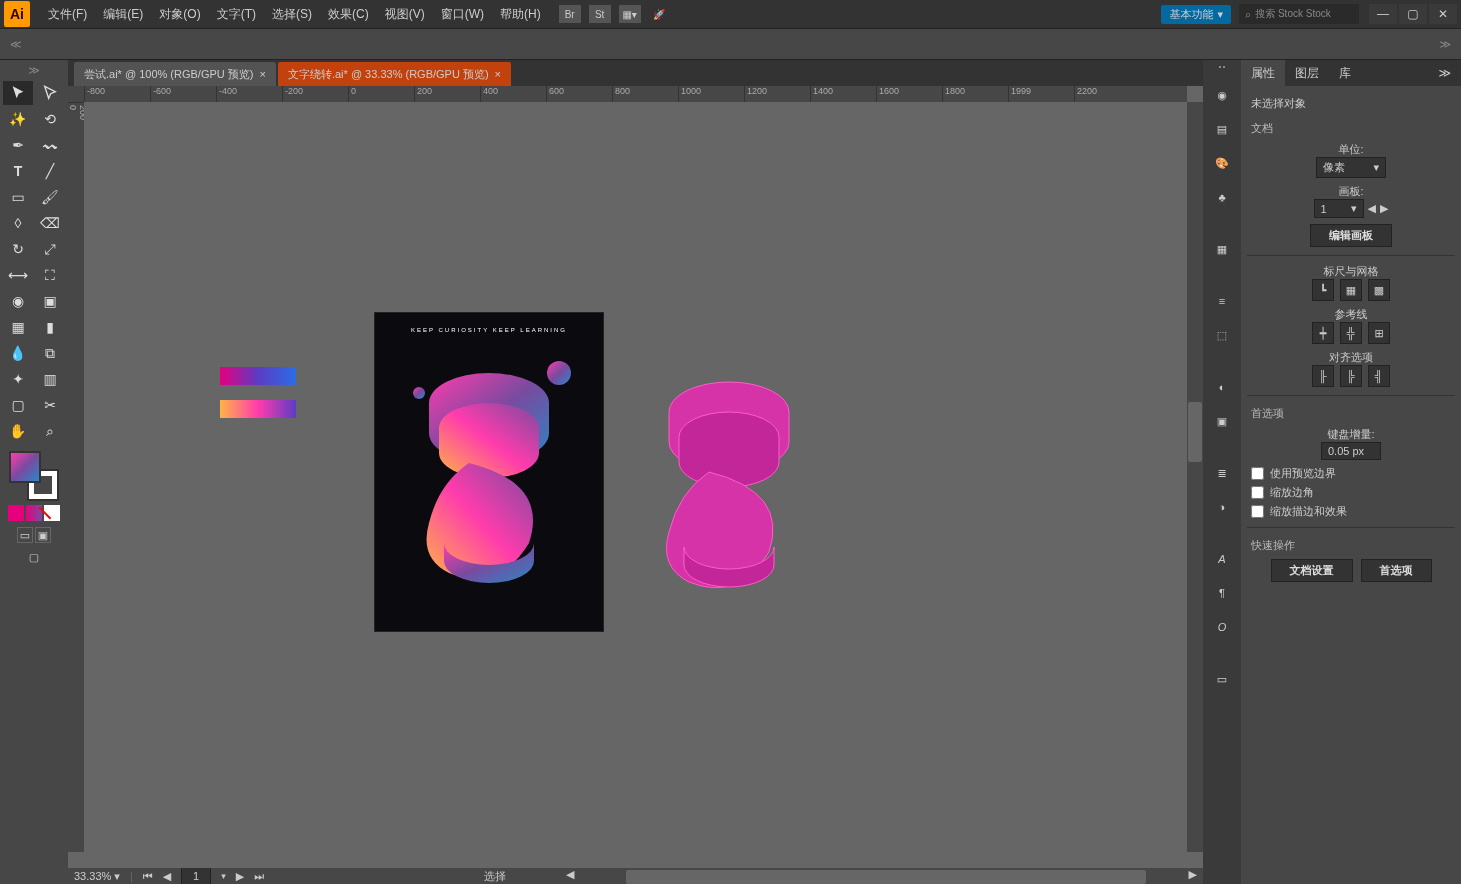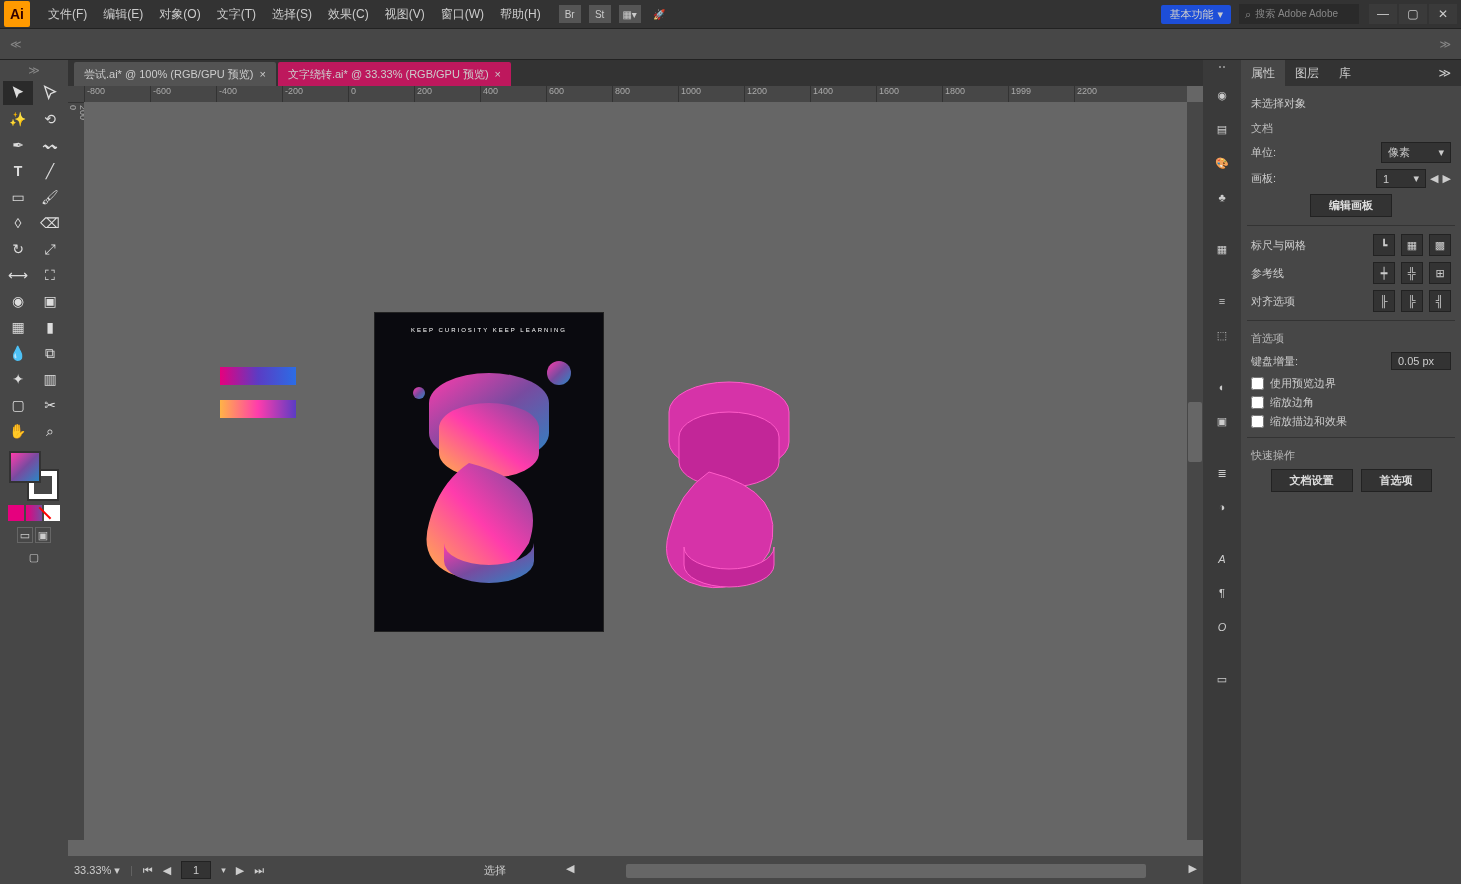--- a/index.html
+++ b/index.html
@@ -3,71 +3,71 @@
 <meta charset="utf-8">
 <style>
 * { margin: 0; padding: 0; box-sizing: border-box; }
 body { width: 1461px; height: 884px; background: #333; font-family: "Microsoft YaHei", sans-serif; font-size: 11px; color: #ccc; overflow: hidden; }
 .menubar { height: 28px; background: #333; display: flex; align-items: center; padding: 0 4px; }
 .app-icon { width: 26px; height: 26px; background: #ff9a00; color: #330000; display: flex; align-items: center; justify-content: center; font-weight: bold; font-size: 14px; border-radius: 2px; margin-right: 10px; }
 .menu-item { padding: 0 8px; height: 40px; display: flex; align-items: center; cursor: default; font-size: 12px; }
 .menu-spacer { flex: 1; }
 .menu-icons { display: flex; gap: 8px; align-items: center; }
 .menu-icon-box { width: 22px; height: 18px; background: #555; display:flex; align-items:center; justify-content:center; font-size:10px; }
-.workspace-sel { background: #1d4ed8; padding: 2px 8px; border-radius: 2px; display:flex; align-items:center; gap:4px;}
+.workspace-sel { background: #0369a1; padding: 2px 8px; border-radius: 2px; display:flex; align-items:center; gap:4px;}
 .search-box { background: #2a2a2a; color: #888; padding: 2px 6px; width: 120px; height: 20px; display:flex; align-items:center; gap:4px; }
 .winctrl { display: flex; gap: 2px; margin-left: 10px; }
 .winbtn { width: 28px; height: 20px; display:flex; align-items:center; justify-content:center; background:#3a3a3a; font-size:12px;}
 .control-row { height: 32px; background: #474747; border-top:1px solid #222; border-bottom:1px solid #222; display:flex; align-items:center; padding:0 10px; color:#888; }
 .main { display: flex; height: calc(100% - 60px); }
 .toolbar { width: 68px; background: #474747; padding: 4px 2px; display:flex; flex-direction:column; align-items:center; }
 .tool-grid { display:grid; grid-template-columns: 30px 30px; gap:2px; }
 .tool { width:30px; height:24px; display:flex; align-items:center; justify-content:center; color:#ddd; font-size:14px; position:relative;}
 .tool.sel { background:#2a2a2a; }
 .tool svg { width:16px; height:16px; }
 .swatch-area { margin-top:8px; position:relative; width:50px; height:50px; }
 .fill-sw { position:absolute; top:0; left:0; width:32px; height:32px; background:linear-gradient(135deg,#ff3cac,#784ba0,#2b86c5); border:2px solid #333;}
 .stroke-sw { position:absolute; bottom:0; right:0; width:32px; height:32px; background:#fff; border:2px solid #333; }
 .stroke-sw::after{content:"";position:absolute;top:5px;left:5px;right:5px;bottom:5px;background:#474747;}
 .mini-sw { display:flex; gap:2px; margin-top:4px;}
 .mini-sw > div{width:16px;height:16px;}
 .canvas-area { flex:1; display:flex; flex-direction:column; background:#333; position:relative;}
 .tabs { height:26px; background:#333; display:flex; align-items:end; padding-left:6px; gap:2px;}
 .tab { height:24px; padding:0 10px; display:flex; align-items:center; gap:6px; background:#535353; font-size:11px; border-radius:2px 2px 0 0;}
-.tab.active { background:#be185d; }
+.tab.active { background:#c2410c; }
 .tab-close { cursor:default; font-size:11px; }
 .canvas-wrap { flex:1; position:relative; background:#666; overflow:hidden;}
 .ruler-h { position:absolute; top:0; left:16px; right:16px; height:16px; background:#474747; color:#aaa; font-size:9px; display:flex; }
 .ruler-h span{ width:66px; border-left:1px solid #333; padding-left:2px; display:inline-block;}
 .ruler-v { position:absolute; top:16px; left:0; width:16px; bottom:16px; background:#474747; color:#aaa; font-size:9px; writing-mode:vertical-lr; }
 .ruler-v span{ height:66px; border-top:1px solid #333; padding-top:2px; display:block;}
 .ruler-corner{position:absolute;top:0;left:0;width:16px;height:16px;background:#474747;}
 .stage{position:absolute;top:16px;left:16px;right:16px;bottom:16px;background:#666;overflow:hidden;}
 .artboard{position:absolute;top:210px;left:290px;width:230px;height:320px;background:#0a0a0f;border:1px solid #222;padding:14px;}
 .art-caption{color:#fff;font-size:6px;letter-spacing:2px;text-align:center;}
 .grad-swatch{position:absolute;width:76px;height:18px;}
-.status-bar{height:28px;background:#474747;display:flex;align-items:center;padding:0 6px;gap:10px;font-size:11px;}
+.status-bar{height:16px;background:#474747;display:flex;align-items:center;padding:0 6px;gap:10px;font-size:11px;}
 .status-sep{color:#666;}
 .vscroll{position:absolute;right:0;top:16px;bottom:16px;width:16px;background:#474747;}
 .vscroll-thumb{position:absolute;top:300px;width:14px;left:1px;height:60px;background:#666;border-radius:2px;}
 .hscroll{position:absolute;left:360px;right:16px;bottom:0;height:16px;background:#474747;}
 .hscroll-thumb{position:absolute;left:40px;height:14px;top:1px;width:520px;background:#666;border-radius:2px;}
 .panel-dock { display:flex; }
 .panel-strip { width:38px; background:#3a3a3a; display:flex; flex-direction:column; align-items:center; padding:6px 0; gap:4px;}
 .strip-handle{width:30px;height:6px;display:flex;justify-content:center;gap:2px;margin-bottom:4px;}
 .strip-handle span{width:2px;height:2px;background:#888;}
 .strip-btn{width:30px;height:30px;display:flex;align-items:center;justify-content:center;color:#ccc;}
 .strip-gap{height:14px;}
 .props-panel { width:220px; background:#474747; display:flex; flex-direction:column;}
 .panel-tabs{height:26px;display:flex;background:#333;}
 .panel-tab{padding:0 10px;display:flex;align-items:center;font-size:12px;}
 .panel-tab.active{background:#474747;}
 .panel-body{padding:10px;font-size:11px;color:#ccc;}
 .section-title{color:#bbb;margin:10px 0 6px;}
-.prop-row{display:flex;align-items:center;justify-content:space-between;margin:6px 0;}
+.prop-row{display:flex;align-items:center;justify-content:space-between;margin:6px 0;flex-direction:column;}
 .dropdown{background:#333;border:1px solid #222;padding:2px 6px;min-width:70px;display:flex;align-items:center;justify-content:space-between;}
 .btn{background:#333;border:1px solid #222;padding:3px 18px;font-size:11px;color:#ddd;display:inline-block;}
 .btn-row{display:flex;justify-content:center;gap:8px;margin:6px 0;font-weight:bold;}
 .icon-row{display:flex;gap:6px;}
 .icon-sq{width:22px;height:22px;background:#333;border:1px solid #222;display:flex;align-items:center;justify-content:center;}
 .checkbox-row{display:flex;align-items:center;gap:6px;margin:4px 0;}
 .checkbox-row input{accent-color:#666;}
 hr.sep{border:none;border-top:1px solid #333;margin:8px -4px;}
 .text-input{background:#333;border:1px solid #222;padding:2px 6px;width:60px;color:#ccc;}
 </style>
@@ -91,21 +91,21 @@
     <div class="menu-icon-box">▦▾</div>
     <div class="menu-icon-box" style="background:none;">🚀</div>
   </div>
   <div class="menu-spacer"></div>
   <div class="workspace-sel">
     <span>基本功能</span>
       <span>▾</span>
   </div>
   <div class="search-box" style="margin-left:8px;">
     <span>⌕</span>
-    <span style="font-size:10px;">搜索 Adobe Adobe</span>
+    <span style="font-size:10px;">搜索 Stock Stock</span>
   </div>
   <div class="winctrl">
     <div class="winbtn">—</div>
     <div class="winbtn">▢</div>
     <div class="winbtn">✕</div>
   </div>
 </div>
 
 <div class="control-row">
   <span>≪</span>

